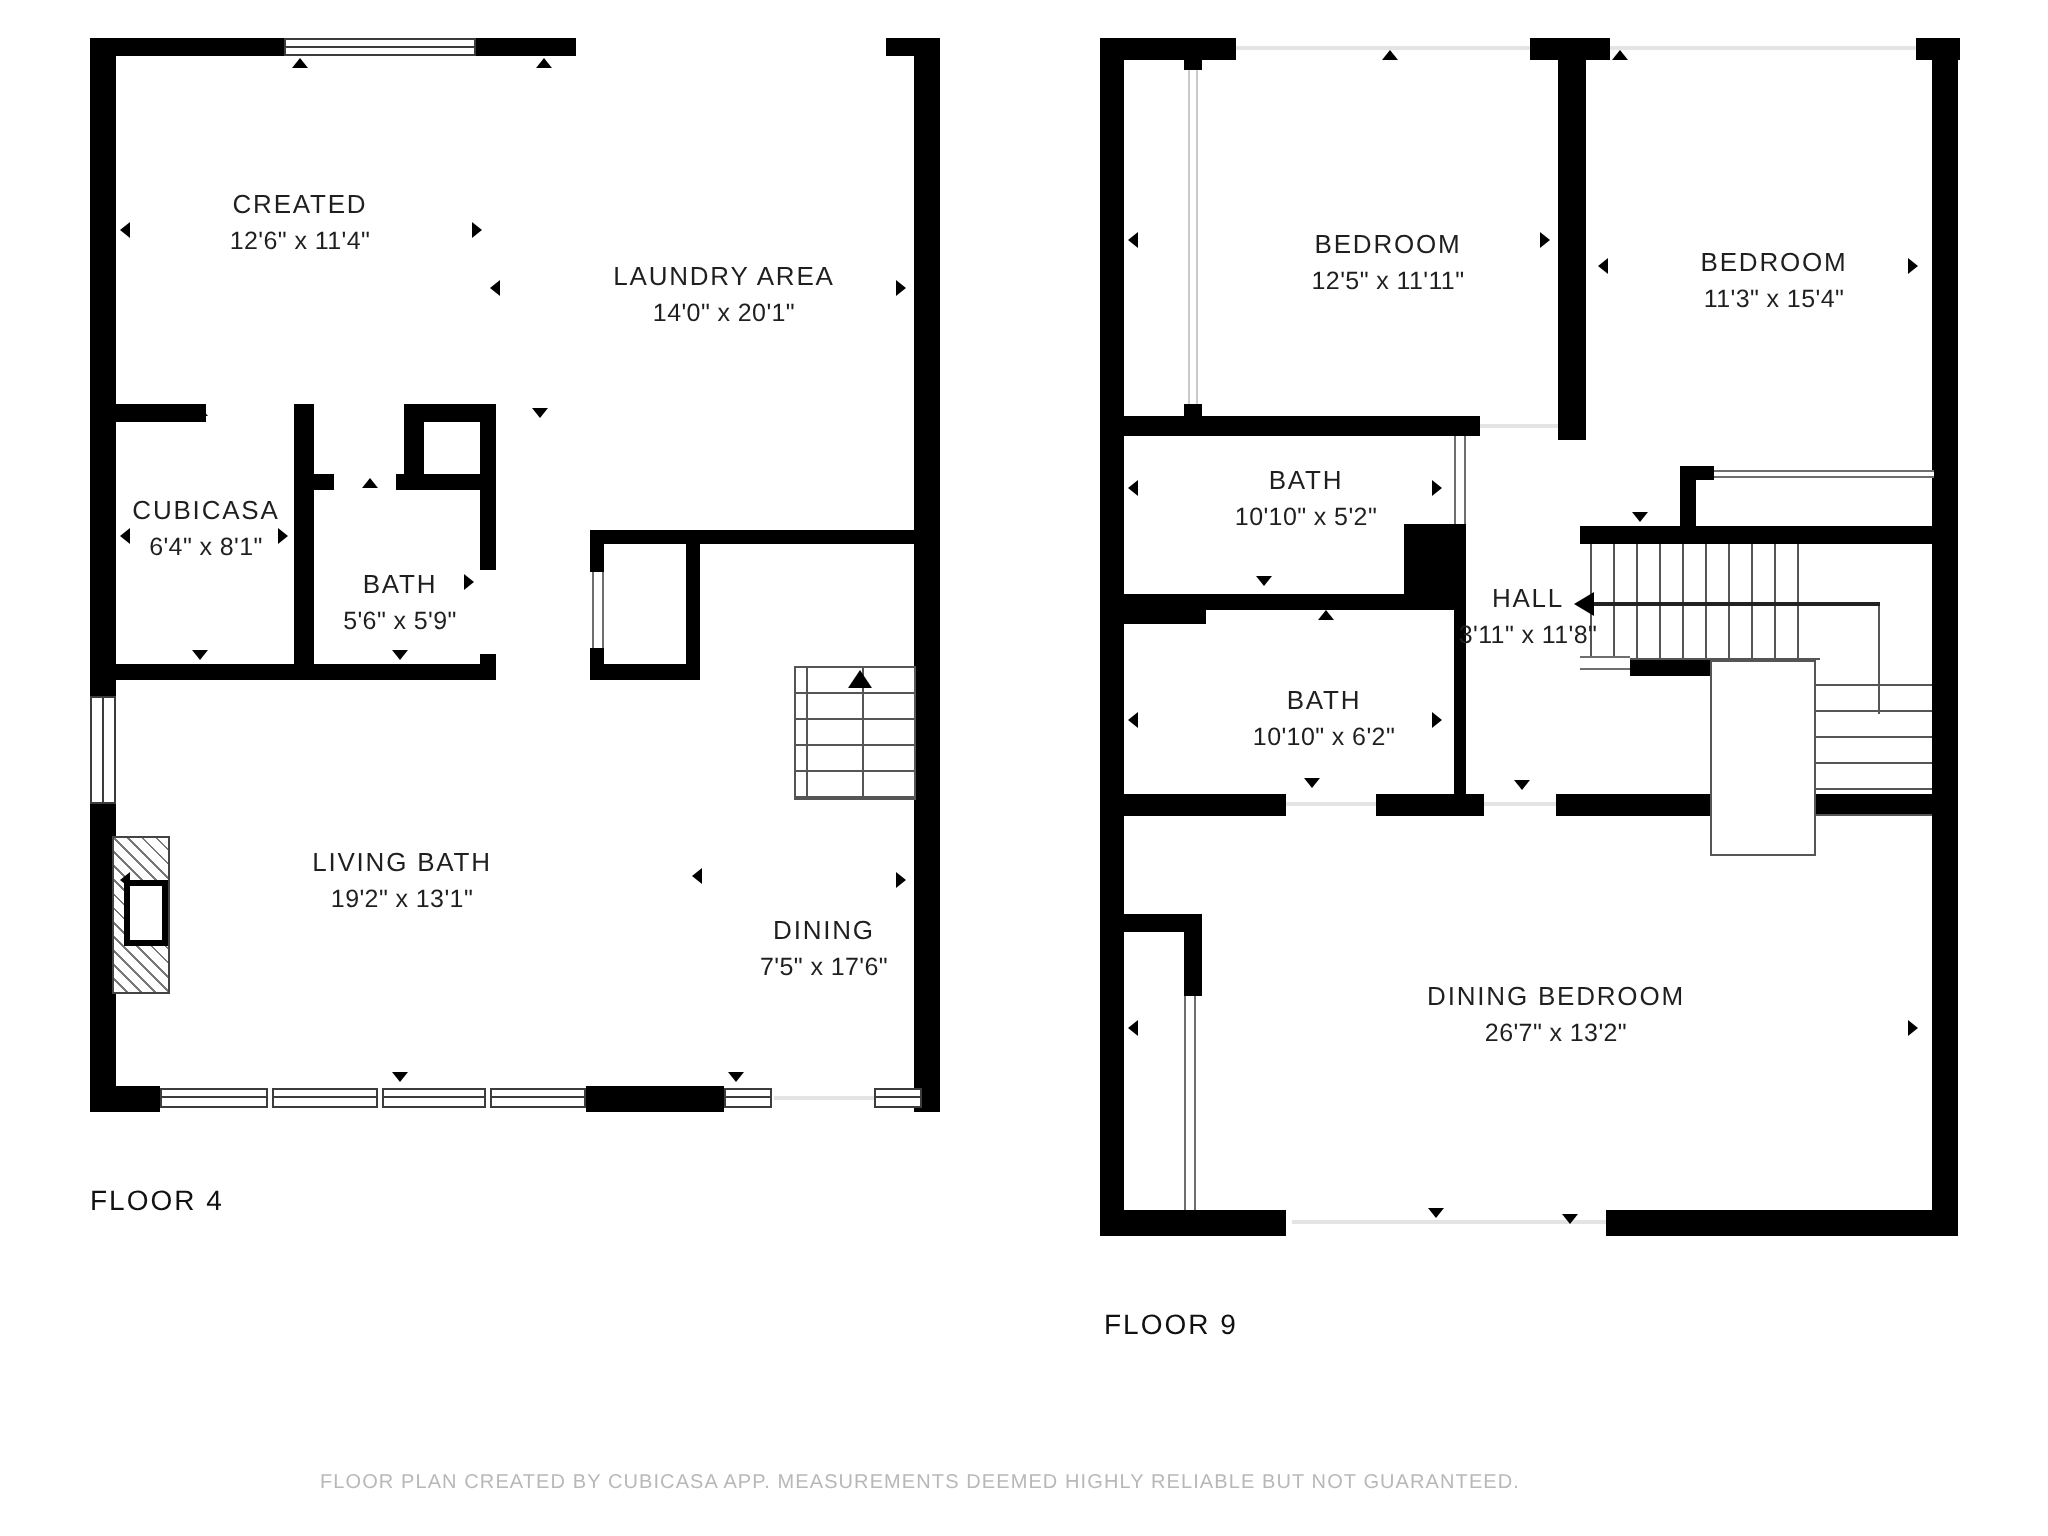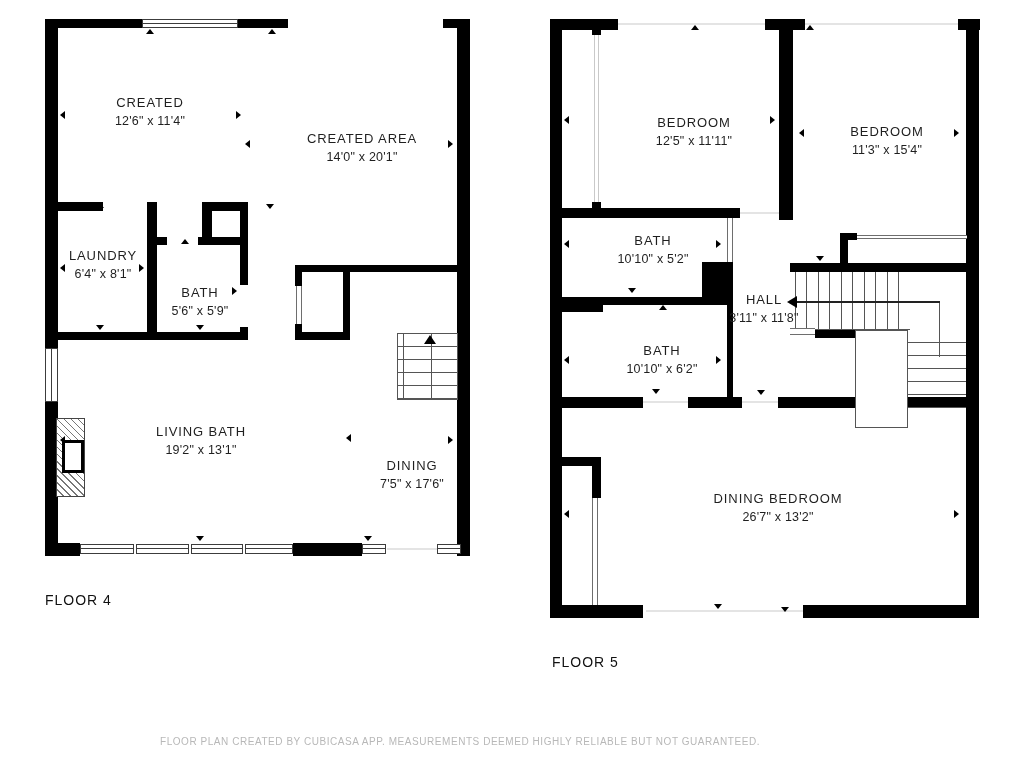--- a/index.html
+++ b/index.html
@@ -108,25 +108,25 @@
     <div class="tri tr" style="left:448px;top:436px"></div>
     <div class="tri tl" style="left:346px;top:434px"></div>
     <div class="tri td" style="left:196px;top:536px"></div>
     <div class="tri td" style="left:364px;top:536px"></div>
 
     <div class="rl" style="left:150px;top:111px">
       <div class="n">CREATED</div>
       <div class="d">12'6" x 11'4"</div>
     </div>
     <div class="rl" style="left:362px;top:147px">
-      <div class="n">CREATED AREA</div>
+      <div class="n">LAUNDRY AREA</div>
       <div class="d">14'0" x 20'1"</div>
     </div>
     <div class="rl" style="left:103px;top:264px">
-      <div class="n">LAUNDRY</div>
+      <div class="n">CUBICASA</div>
       <div class="d">6'4" x 8'1"</div>
     </div>
     <div class="rl" style="left:200px;top:301px">
       <div class="n">BATH</div>
       <div class="d">5'6" x 5'9"</div>
     </div>
     <div class="rl" style="left:201px;top:440px">
       <div class="n">LIVING BATH</div>
       <div class="d">19'2" x 13'1"</div>
     </div>
@@ -224,17 +224,17 @@
       <div class="d">3'11" x 11'8"</div>
     </div>
     <div class="rl" style="left:662px;top:359px">
       <div class="n">BATH</div>
       <div class="d">10'10" x 6'2"</div>
     </div>
     <div class="rl" style="left:778px;top:507px">
       <div class="n">DINING BEDROOM</div>
       <div class="d">26'7" x 13'2"</div>
     </div>
-    <div class="fl" style="left:552px;top:654px">FLOOR 5</div>
+    <div class="fl" style="left:552px;top:654px">FLOOR 9</div>
   </div>
 
   <div class="disc">FLOOR PLAN CREATED BY CUBICASA APP. MEASUREMENTS DEEMED HIGHLY RELIABLE BUT NOT GUARANTEED.</div>
 </div>
 
 </body></html>

